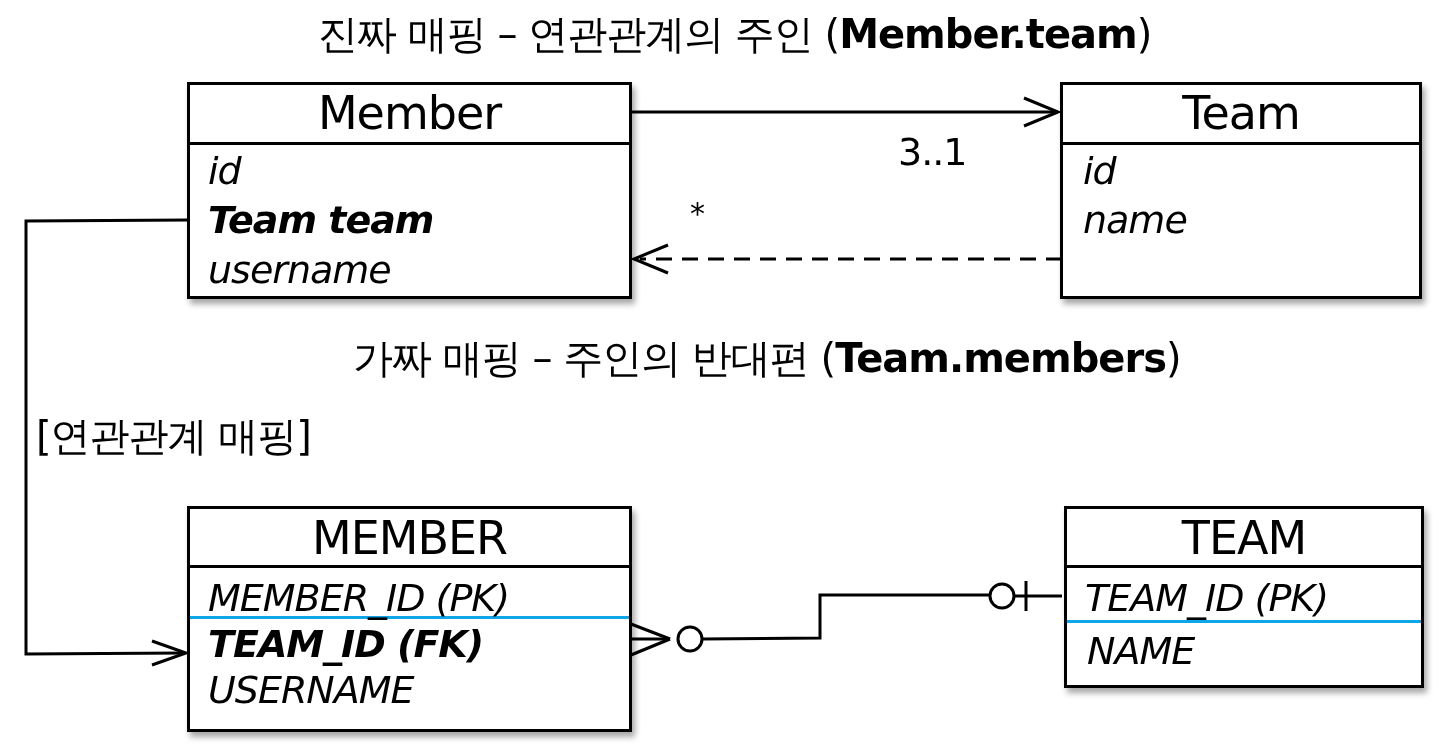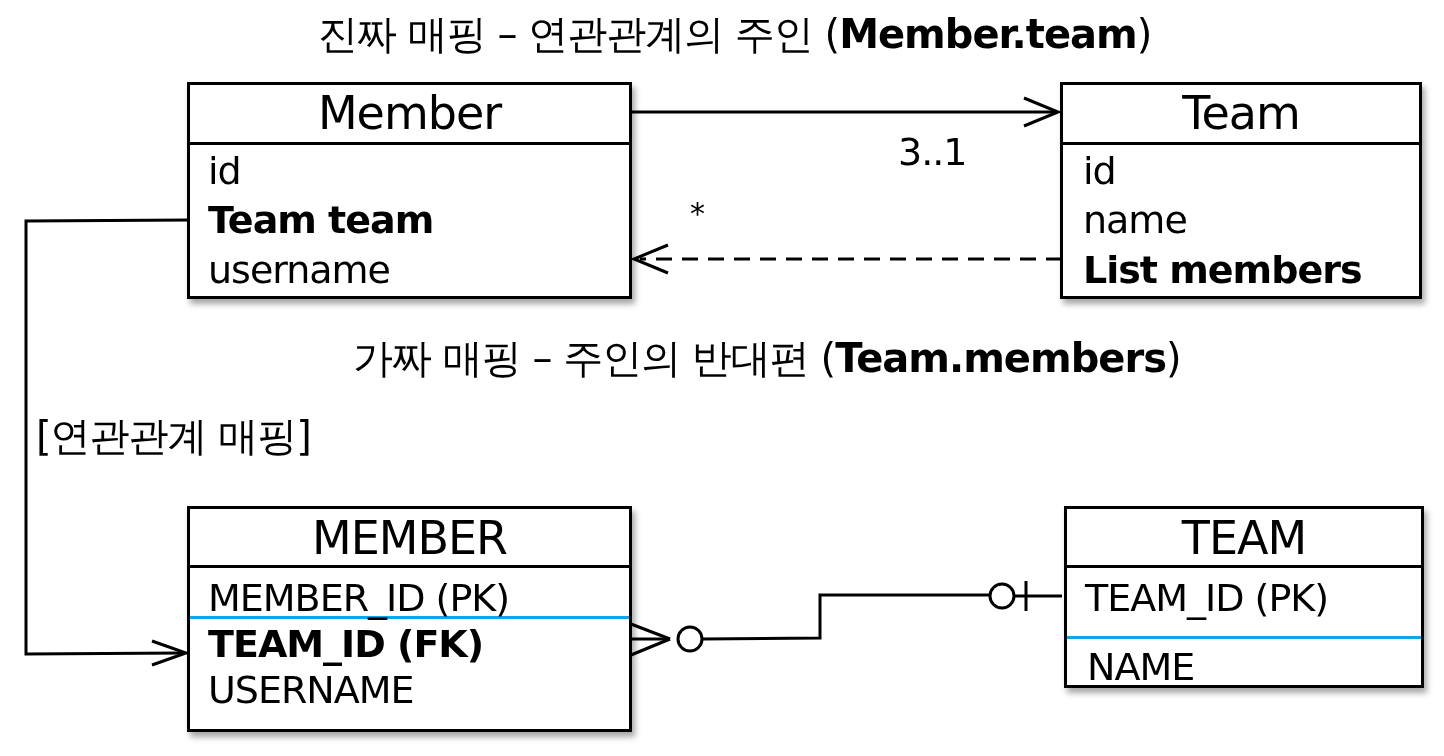--- a/index.html
+++ b/index.html
@@ -5,21 +5,21 @@
   html, body { margin: 0; padding: 0; background: #ffffff; }
   body { width: 1444px; height: 756px; position: relative; overflow: hidden;
          font-family: "DejaVu Sans", "Liberation Sans", sans-serif; color: #000; }
   .caption { position: absolute; font-size: 40px; line-height: 48px; white-space: nowrap;
              letter-spacing: -1px; }
   .caption b { font-weight: bold; }
   .box { position: absolute; background: #fff; border: 3px solid #000;
          box-shadow: 3px 5px 6px rgba(0,0,0,0.35); box-sizing: border-box; }
   .box .hdr { text-align: center; border-bottom: 3px solid #000; box-sizing: border-box;
               font-size: 46px; letter-spacing: -1px; }
-  .box .row { padding-left: 18px; font-size: 38px; letter-spacing: -1px; white-space: nowrap; box-sizing: border-box; }
+  .box .row { padding-left: 18px; font-size: 38px; letter-spacing: -1px; white-space: nowrap; box-sizing: border-box; font-style: italic; }
   .box .row.bold { font-weight: bold; }
   .box .sep { border-top: 3px solid #0ea5e9; }
   .mult { position: absolute; font-size: 38px; letter-spacing: -1px; }
   svg.lines { position: absolute; left: 0; top: 0; }
 </style>
 </head>
 <body>
 
 <div class="caption" style="left:318px; top:10px;">
   <span>진짜 매핑 – 연관관계의 주인 (</span><b>Member.team</b><span>)</span>
@@ -57,27 +57,26 @@
   <div class="hdr" style="height:60px; line-height:56px;">Member</div>
   <div class="row" style="height:50px; line-height:52px;">id</div>
   <div class="row bold" style="height:50px; line-height:50px;">Team team</div>
   <div class="row" style="height:50px; line-height:50px;">username</div>
 </div>
 
 <div class="box" style="left:1060px; top:82px; width:362px; height:217px;">
   <div class="hdr" style="height:60px; line-height:56px;">Team</div>
   <div class="row" style="height:50px; line-height:52px; padding-left:20px;">id</div>
   <div class="row" style="height:50px; line-height:50px; padding-left:20px;">name</div>
-  <div class="row bold" style="height:50px; line-height:50px; padding-left:20px;">List members</div>
 </div>
 
 <div class="box" style="left:187px; top:506px; width:445px; height:226px;">
   <div class="hdr" style="height:59px; line-height:58px;">MEMBER</div>
   <div class="row" style="height:48px; line-height:60px;">MEMBER_ID (PK)</div>
   <div class="row bold sep" style="height:50px; line-height:50px;">TEAM_ID (FK)</div>
   <div class="row" style="height:50px; line-height:48px;">USERNAME</div>
 </div>
 
 <div class="box" style="left:1064px; top:506px; width:360px; height:182px;">
   <div class="hdr" style="height:59px; line-height:58px;">TEAM</div>
-  <div class="row" style="height:68px; line-height:60px; ">TEAM_ID (PK)</div>
+  <div class="row" style="height:52px; line-height:60px; ">TEAM_ID (PK)</div>
   <div class="row sep" style="height:57px; line-height:56px; padding-left:20px;">NAME</div>
 </div>
 
 </body></html>

